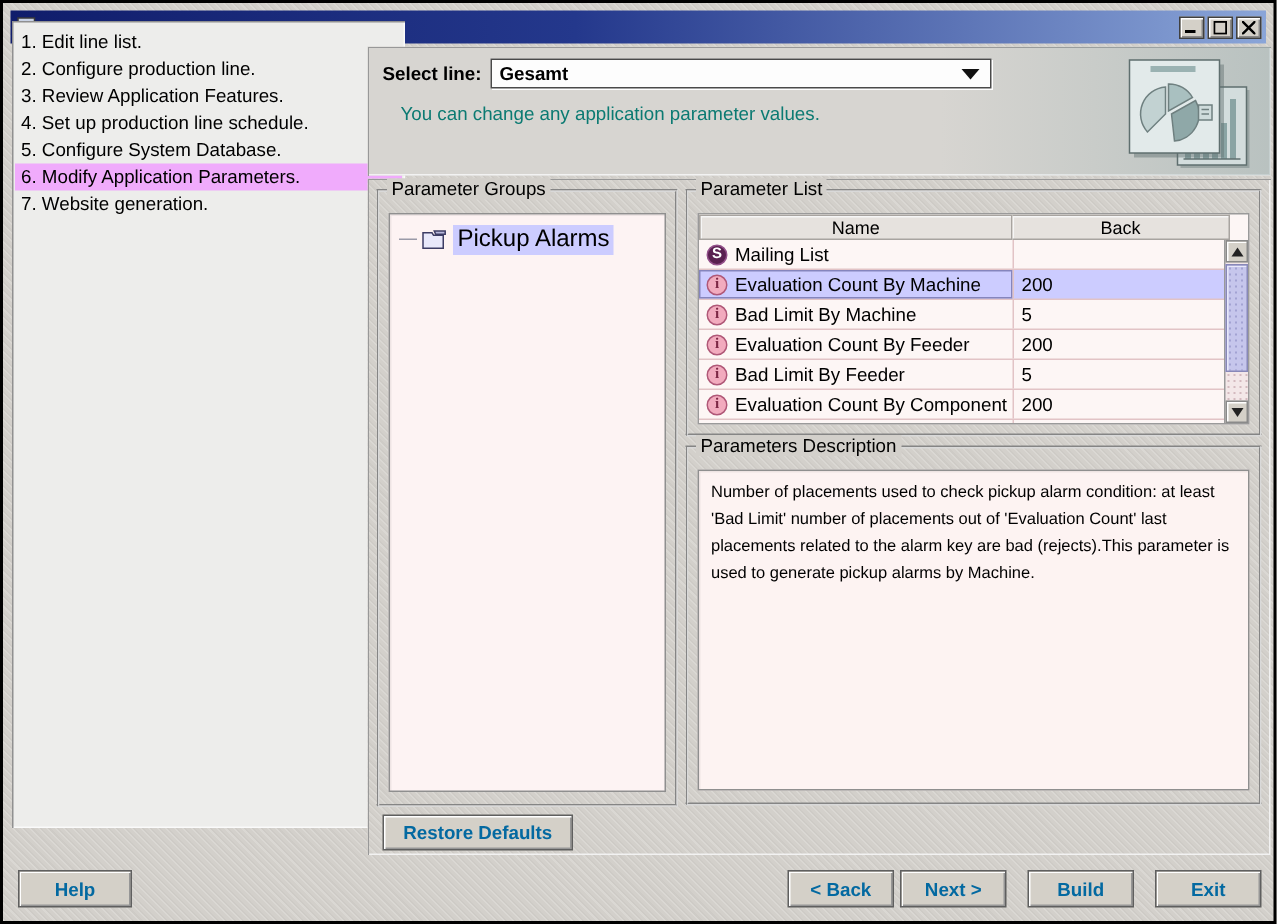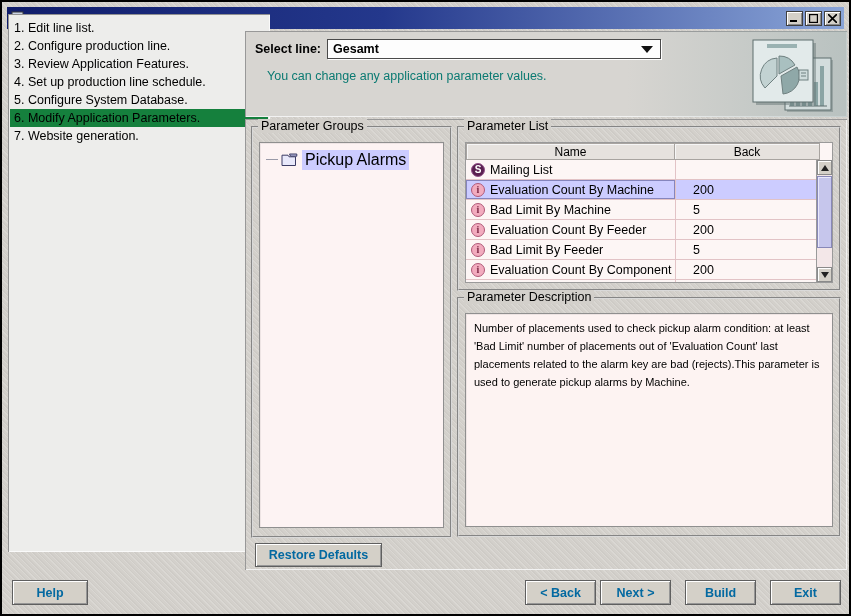--- a/index.html
+++ b/index.html
@@ -18,21 +18,21 @@
     text-shadow:1px 1px 0 rgba(0,0,0,.45);white-space:nowrap;margin-top:27px;}
   .winbtns{display:flex;gap:2px;}
   .winbtn{width:17px;height:15px;background:#d4d0c8;border:1px solid #404040;
     box-shadow:inset 1px 1px 0 #fff,inset -1px -1px 0 #8a8a8a;
     display:flex;align-items:center;justify-content:center;padding:0;}
 
   
   .sidebar{position:absolute;left:6px;top:12px;width:262px;height:538px;background:#ededeb;
     box-shadow:inset 1px 1px 0 #909090,inset -1px -1px 0 #fafafa;padding:5px 2px;}
   .step{height:18px;line-height:18px;font-size:12.5px;color:#000;padding-left:4px;white-space:nowrap;}
-  .step.active{background:#15803d;}
+  .step.active{background:#f0abfc;}
 
   
   .toppanel{position:absolute;left:243px;top:29px;width:602px;height:86px;background:#d7d5d1;
     box-shadow:inset 1px 1px 0 #989898,inset -1px -1px 0 #f2f2f2;overflow:hidden;}
   .watermark{position:absolute;right:0;top:0;bottom:0;width:220px;
     background:linear-gradient(to left,rgba(160,178,178,.55),rgba(160,178,178,0));}
   .selectline-label{position:absolute;left:10px;top:11px;font-weight:bold;font-size:12.5px;}
   .combo{position:absolute;left:82px;top:8px;width:334px;height:20px;background:#fdfdfd;
     border:1px solid #4a4a4a;box-shadow:1px 1px 0 #fff;display:flex;align-items:center;gap:20px;}
   .combo-value{font-weight:bold;font-size:12.5px;padding-left:5px;flex:1;}
@@ -61,21 +61,21 @@
     background:#fdf6f5;overflow:hidden;}
   .thead{display:flex;height:17px;}
   .th{background:#e6e2de;border:1px solid #a8a4a0;box-shadow:inset 1px 1px 0 #f6f6f6;
     font-size:12px;display:flex;align-items:center;justify-content:center;}
   .th.name{width:209px;}
   .th.value{width:145px;border-left:none;}
   .tbody{position:absolute;left:0;top:17px;right:16px;bottom:0;}
   .tr{display:flex;height:20px;border-bottom:1px solid #e2c3c6;background:#fdf6f5;}
   .tr .td{font-size:12.5px;display:flex;align-items:center;white-space:nowrap;overflow:hidden;}
   .td.name{width:209px;padding-left:3px;}
-  .td.value{flex:1;border-left:1px solid #e2c3c6;padding-left:17px;}
+  .td.value{flex:1;border-left:1px solid #e2c3c6;padding-left:5px;}
   .tr.selected{background:#ccccff;}
   .tr.selected .td.name{box-shadow:inset 0 0 0 1px #8585bd;}
   .param-icon{width:14px;height:14px;border-radius:50%;margin:0 5px 0 2px;flex:none;
     display:flex;align-items:center;justify-content:center;font-size:10px;font-weight:bold;}
   .param-icon.i{background:#f2abbe;border:1px solid #b05878;color:#7e2846;font-family:"Liberation Serif",serif;}
   .param-icon.s{background:#5a2050;border:1px solid #93508a;color:#fff;}
 
   .vscroll{position:absolute;top:17px;right:0;bottom:0;width:16px;background:#f3e7e8;
     border-left:1px solid #9a9a9a;
     background-image:radial-gradient(rgba(180,140,150,.5) 22%,transparent 24%);background-size:4px 4px;}
@@ -261,21 +261,21 @@
             </button>
           <div class="sthumb"></div>
           <button class="sbtn down">
               <span class="tri-down"></span>
             </button>
         </div>
       </div>
     </div>
 
     <div class="groupbox gb-desc">
-      <span class="gb-title">Parameter Description</span>
+      <span class="gb-title">Parameters Description</span>
       <div class="descarea">Number of placements used to check pickup alarm condition: at least 'Bad Limit' number of placements out of 'Evaluation Count' last placements related to the alarm key are bad (rejects).This parameter is used to generate pickup alarms by Machine.</div>
     </div>
 
     <button class="btn btn-restore">Restore Defaults</button>
   </div>
 
   <button class="btn btn-help">Help</button>
   <button class="btn btn-back">&lt; Back</button>
   <button class="btn btn-next">Next &gt;</button>
   <button class="btn btn-build">Build</button>

